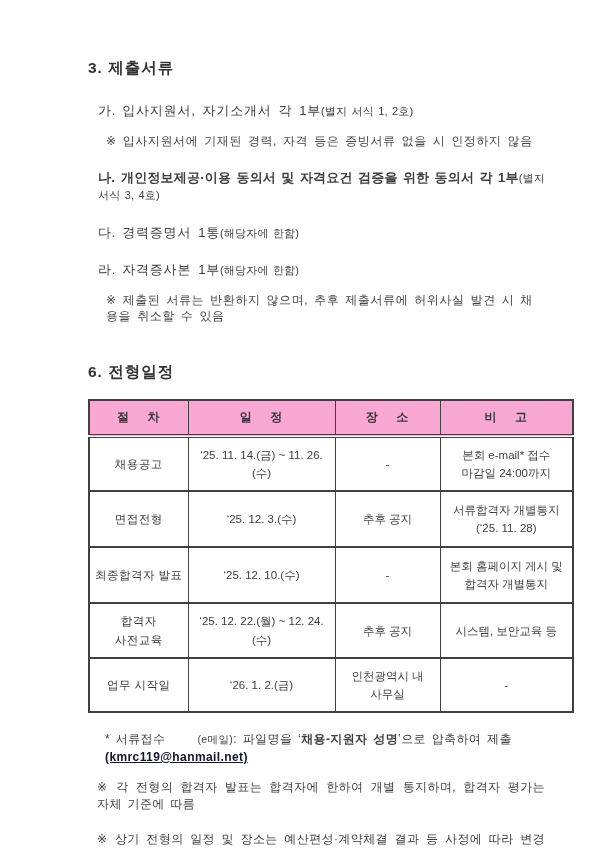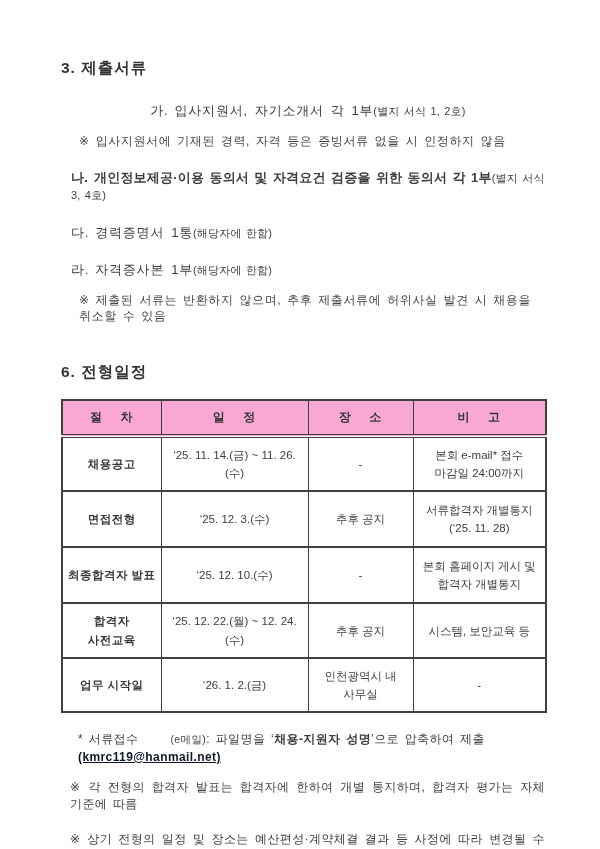--- a/index.html
+++ b/index.html
@@ -1,30 +1,30 @@
 <!DOCTYPE html>
 <html><head>
 <meta charset="utf-8">
 <style>
   * { margin:0; padding:0; box-sizing:border-box; }
   html,body { background:#ffffff; }
   .page {
     width:600px; height:849px; background:#ffffff; overflow:hidden;
     font-family:"Liberation Sans","DejaVu Sans",sans-serif;
-    color:#3d3d3d; padding:58px 55px 0 61px; position:relative;
+    color:#3d3d3d; padding:58px 55px 0 88px; position:relative;
   }
   .sec-title {
     font-size:15.5px; font-weight:700; color:#333333; letter-spacing:1px;
   }
   .s3-items { margin-top:23px; }
   .item {
     font-size:13px; letter-spacing:0.8px; word-spacing:2.5px;
     margin:20px 0 0 10px; line-height:1.35; color:#3d3d3d;
   }
-  .item.first { margin-top:0;text-align:center; }
+  .item.first { margin-top:0; }
   .item.emph { font-weight:600; letter-spacing:0.2px; word-spacing:1.5px; }
   .item .label { margin-right:6px; }
   .item .paren { font-size:11px; letter-spacing:0.2px; word-spacing:1px; font-weight:400; }
   .note {
     font-size:12px; letter-spacing:0.6px; word-spacing:2px;
     margin:13px 1px 0 18px; line-height:1.35; color:#444444;
   }
   .note .label { margin-right:6px; }
   .section4 { margin-top:38px; }
   table.schedule {
@@ -33,21 +33,21 @@
   }
   table.schedule th, table.schedule td {
     border:1px solid #404040; text-align:center; vertical-align:middle;
     white-space:pre-wrap; padding:2px 3px;
   }
   table.schedule th {
     background:#f9a8d4; font-size:12px; font-weight:700; color:#363636;
     height:36px; border-bottom:4px double #404040; letter-spacing:1px;
   }
   table.schedule td { border-top-width:2px; font-size:11.5px; line-height:1.6; }
-  table.schedule td.proc { font-weight:700; color:#383838; letter-spacing:0.5px; }
+  table.schedule td.proc { font-weight:400; color:#383838; letter-spacing:0.5px; }
   tr.r1 td { height:55px; } tr.r2 td { height:56px; } tr.r3 td { height:56px; }
   tr.r4 td { height:55px; } tr.r5 td { height:54px; }
   .footnotes { margin-top:18px; }
   .fn {
     font-size:12px; letter-spacing:0.4px; word-spacing:2px;
     line-height:1.45; color:#3d3d3d;
   }
   .fn-email { margin-left:17px; }
   .fn-n1 { margin-top:13px; margin-left:9px; text-align:justify; }
   .fn-n2 { margin-top:15px; padding-left:35px; text-indent:-26px; text-align:justify; line-height:1.8; }

